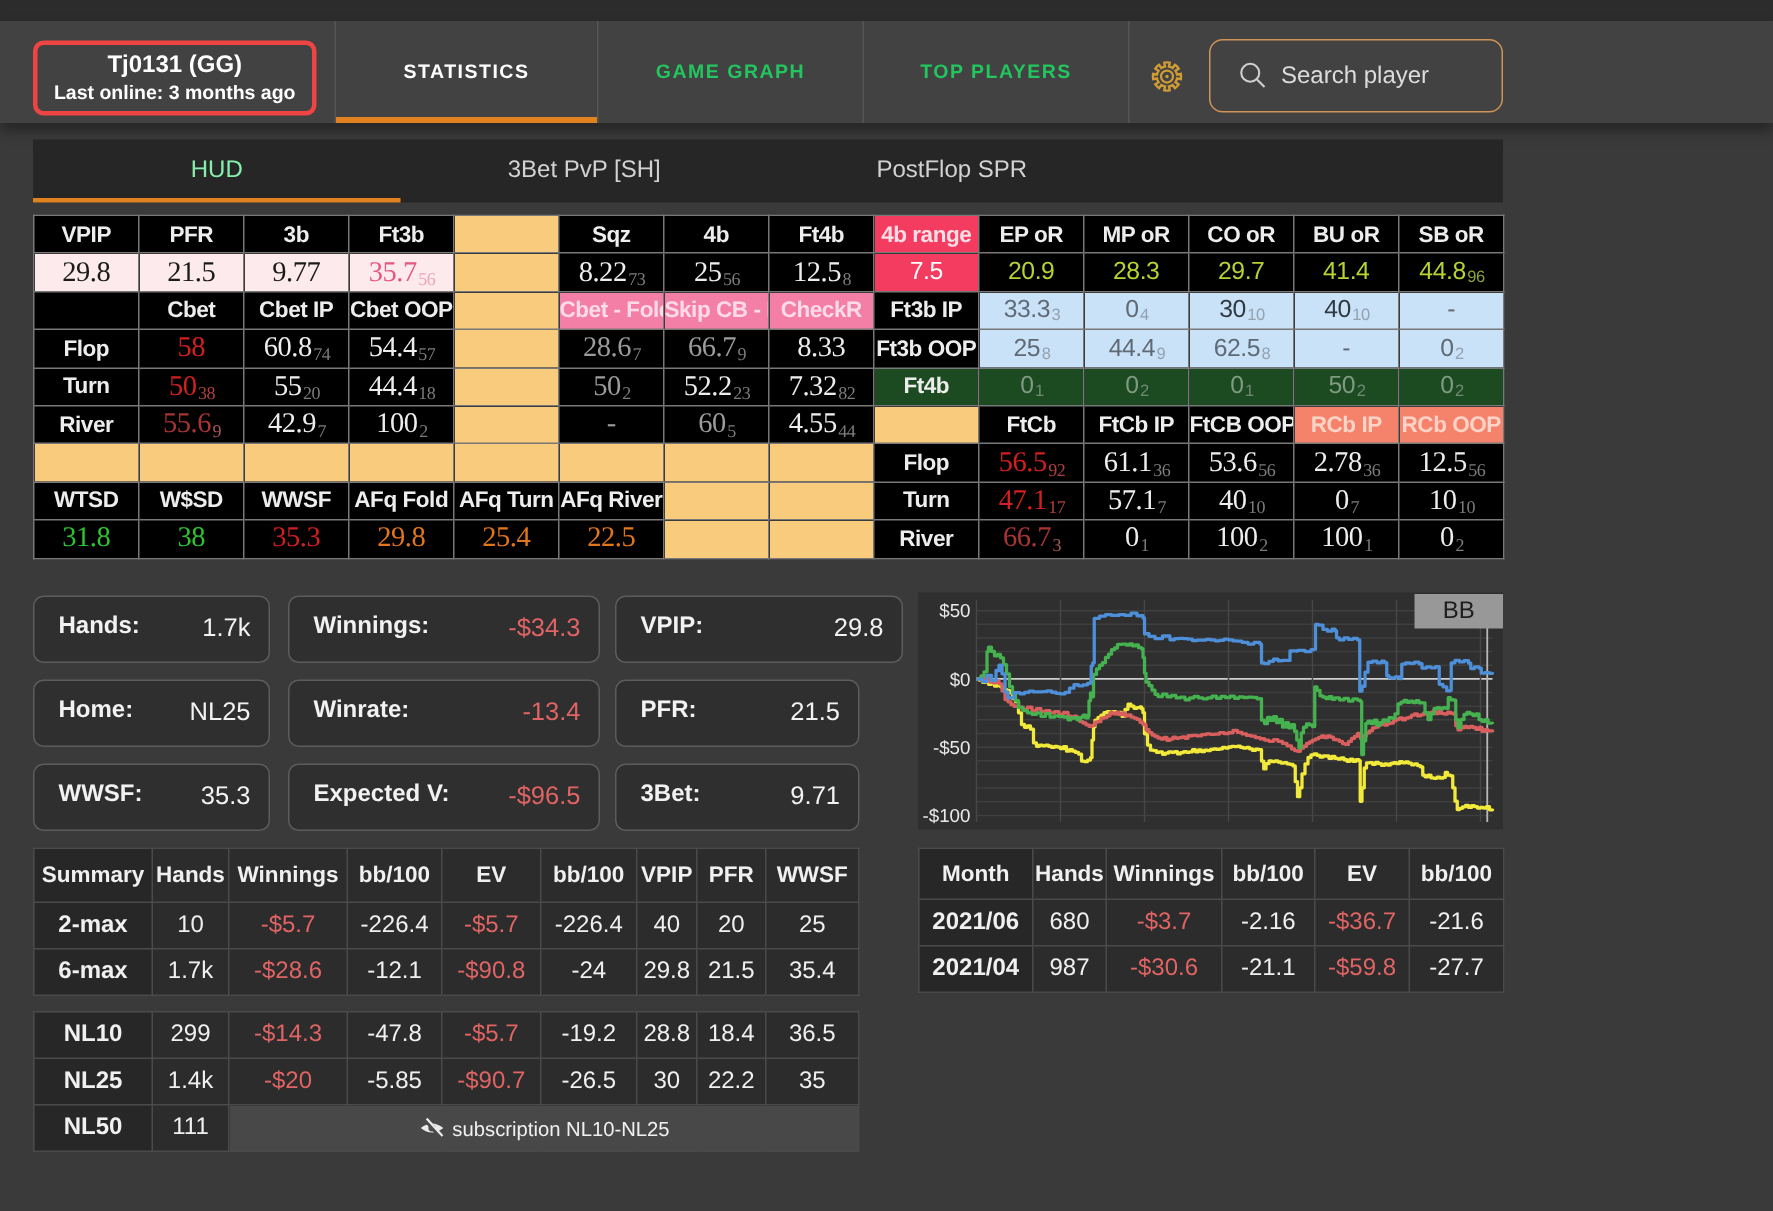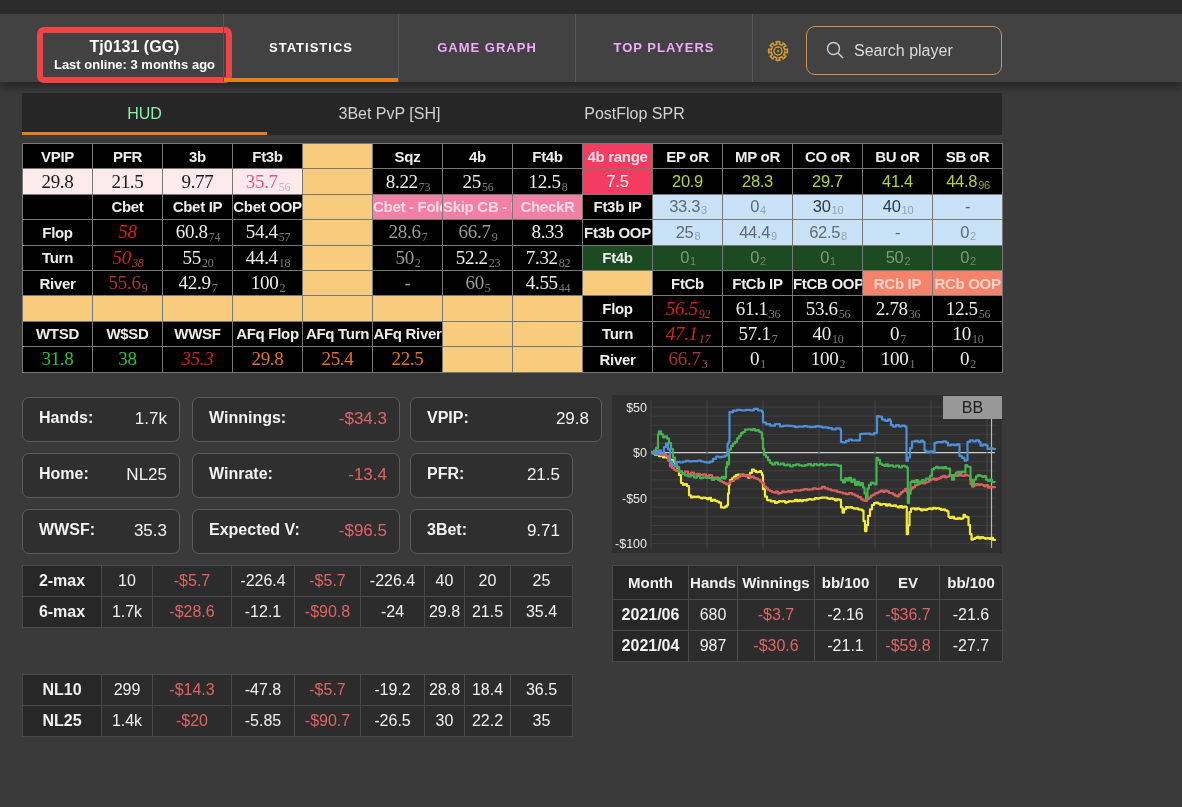--- a/index.html
+++ b/index.html
@@ -1,27 +1,27 @@
 <!DOCTYPE html>
 <html><head>
 <meta charset="utf-8">
 <style>
 html,body{margin:0;padding:0;width:1182px;height:807px;background:#3a3a3a;overflow:hidden;
 font-family:"Liberation Sans",sans-serif;}
 .abs{position:absolute;}
 
 #topstrip{left:0;top:0;width:1182px;height:14px;background:#2c2c2c;}
 #hdr{left:0;top:14px;width:1182px;height:68px;background:#424242;box-shadow:0 5px 8px rgba(0,0,0,0.35);}
-#badge{left:22px;top:13px;width:183px;height:44px;border:6px solid #ef4444;border-radius:7px;
-text-align:center;color:#fff;margin-left:15px;}
+#badge{left:22px;top:13px;width:183px;height:44px;border:3px solid #ef4444;border-radius:7px;
+text-align:center;color:#fff;}
 #badge .t1{font-size:16px;font-weight:bold;margin-top:5px;}
 #badge .t2{font-size:13px;font-weight:bold;margin-top:1px;}
 .vsep{top:0;width:1px;height:68px;background:#555;}
 .tab{top:0;height:68px;line-height:68px;text-align:center;font-size:13px;font-weight:bold;
-letter-spacing:1px;color:#f0abfc;}
+letter-spacing:1px;color:#22c55e;}
 #tabstat{left:224px;width:174px;color:#fff;border-bottom:4px solid #e0821f;box-sizing:border-box;}
 #tabgraph{left:399px;width:176px;}
 #tabtop{left:576px;width:176px;}
 #search{left:806px;top:12px;width:194px;height:47px;border:1px solid #cf9357;border-radius:9px;
 background:#424242;color:#dcdcdc;font-size:16px;line-height:47px;}
 #search span{margin-left:47px;}
 
 #subtabs{left:22px;top:93px;width:980px;height:42px;background:#262626;}
 .stab{top:0;height:42px;line-height:42px;text-align:center;font-size:16px;color:#d2d2d2;width:245px;}
 #stab1{left:0;color:#86efac;border-bottom:3px solid #e0821f;box-sizing:border-box;}
@@ -41,21 +41,21 @@
 #hud td.pinktxt sub{color:#f0a3ba;}
 #hud td.redcell{background:#f43b60;color:#ffdfe5;}
 #hud td.pinkhdr{background:#f47fa6;color:#ffdbe8;}
 #hud td.lb{background:#c9e2f8;color:#5f6a76;}
 #hud td.lb sub{color:#93a2b0;}
 #hud td.lb.dk{color:#2e3942;}
 #hud td.gr{background:#1c4a21;}
 #hud td.gr.v{color:#7e9a81;}
 #hud td.gr sub{color:#6f8a72;}
 #hud td.sal{background:#f5826b;color:#ffd3c6;text-align:center;}
-#hud td.red{color:#d41f1f;font-style:italic;}
+#hud td.red{color:#d41f1f;}
 #hud td.red sub{color:#b04040;}
 #hud td.dred{color:#a83434;}
 #hud td.dred sub{color:#a85858;}
 #hud td.gray{color:#9b9b9b;}
 #hud td.green{color:#2fc42f;}
 #hud td.orng{color:#e2761b;}
 #hud td.yg{color:#b5d334;}
 #hud td.yg sub{color:#8ca633;}
 
 .sbox{height:43px;background:#2f2f2f;border:1px solid #5c5c5c;border-radius:7px;}
@@ -216,21 +216,21 @@
         <td class="v red">56.5<sub>92</sub></td>
         <td class="v">61.1<sub>36</sub></td>
         <td class="v">53.6<sub>56</sub></td>
         <td class="v">2.78<sub>36</sub></td>
         <td class="v">12.5<sub>56</sub></td>
       </tr>
 <tr>
         <td>WTSD</td>
         <td>W$SD</td>
         <td>WWSF</td>
-        <td>AFq Flop</td>
+        <td>AFq Fold</td>
         <td>AFq Turn</td>
         <td>AFq River</td>
         <td class="or"></td>
         <td class="or"></td>
         <td>Turn</td>
         <td class="v red">47.1<sub>17</sub></td>
         <td class="v">57.1<sub>7</sub></td>
         <td class="v">40<sub>10</sub></td>
         <td class="v">0<sub>7</sub></td>
         <td class="v">10<sub>10</sub></td>
@@ -297,20 +297,31 @@
       <col style="width:51px">
       <col style="width:79px">
       <col style="width:63px">
       <col style="width:66px">
       <col style="width:64px">
       <col style="width:40px">
       <col style="width:46px">
       <col style="width:62px">
     </colgroup>
 <tbody>
+      <tr style="height:36px">
+        <td class="h lbl">Summary</td>
+        <td class="h">Hands</td>
+        <td class="h">Winnings</td>
+        <td class="h">bb/100</td>
+        <td class="h">EV</td>
+        <td class="h">bb/100</td>
+        <td class="h">VPIP</td>
+        <td class="h">PFR</td>
+        <td class="h">WWSF</td>
+      </tr>
 <tr style="height:31px">
         <td class="lbl">2-max</td>
         <td>10</td>
         <td class="rv">-$5.7</td>
         <td>-226.4</td>
         <td class="rv">-$5.7</td>
         <td>-226.4</td>
         <td>40</td>
         <td>20</td>
         <td>25</td>
@@ -355,20 +366,31 @@
 <tr style="height:31px">
         <td class="lbl">NL25</td>
         <td>1.4k</td>
         <td class="rv">-$20</td>
         <td>-5.85</td>
         <td class="rv">-$90.7</td>
         <td>-26.5</td>
         <td>30</td>
         <td>22.2</td>
         <td>35</td>
+      </tr>
+<tr style="height:31px">
+        <td class="lbl">NL50</td>
+        <td>111</td>
+        <td colspan="7" style="background:#484848;font-family:'Liberation Sans',sans-serif;font-size:13.5px;">
+<svg width="18" height="14" viewBox="0 0 18 14" style="vertical-align:-2px;margin-right:5px;">
+            <path d="M1.5 7 Q9 1 16.5 7 Q9 13 1.5 7 Z" fill="#eaeaea"></path>
+            <circle cx="9" cy="7" r="2.4" fill="#4a4a4a"></circle>
+            <line x1="4" y1="1.2" x2="14.6" y2="12.8" stroke="#4a4a4a" stroke-width="2.6"></line>
+            <line x1="5.4" y1="0.7" x2="16" y2="12.3" stroke="#eaeaea" stroke-width="1.5"></line>
+          </svg>subscription NL10-NL25</td>
       </tr>
 </tbody>
   </table>
 
 <div id="gpanel" class="abs"><svg id="gsvg" width="390" height="158" viewBox="0 0 390 158">
       <line x1="39" y1="12.1" x2="383" y2="12.1" stroke="#3f3f3f" stroke-width="1"></line>
       <line x1="39" y1="21.2" x2="383" y2="21.2" stroke="#3f3f3f" stroke-width="1"></line>
       <line x1="39" y1="30.3" x2="383" y2="30.3" stroke="#3f3f3f" stroke-width="1"></line>
       <line x1="39" y1="39.4" x2="383" y2="39.4" stroke="#3f3f3f" stroke-width="1"></line>
       <line x1="39" y1="48.5" x2="383" y2="48.5" stroke="#3f3f3f" stroke-width="1"></line>

